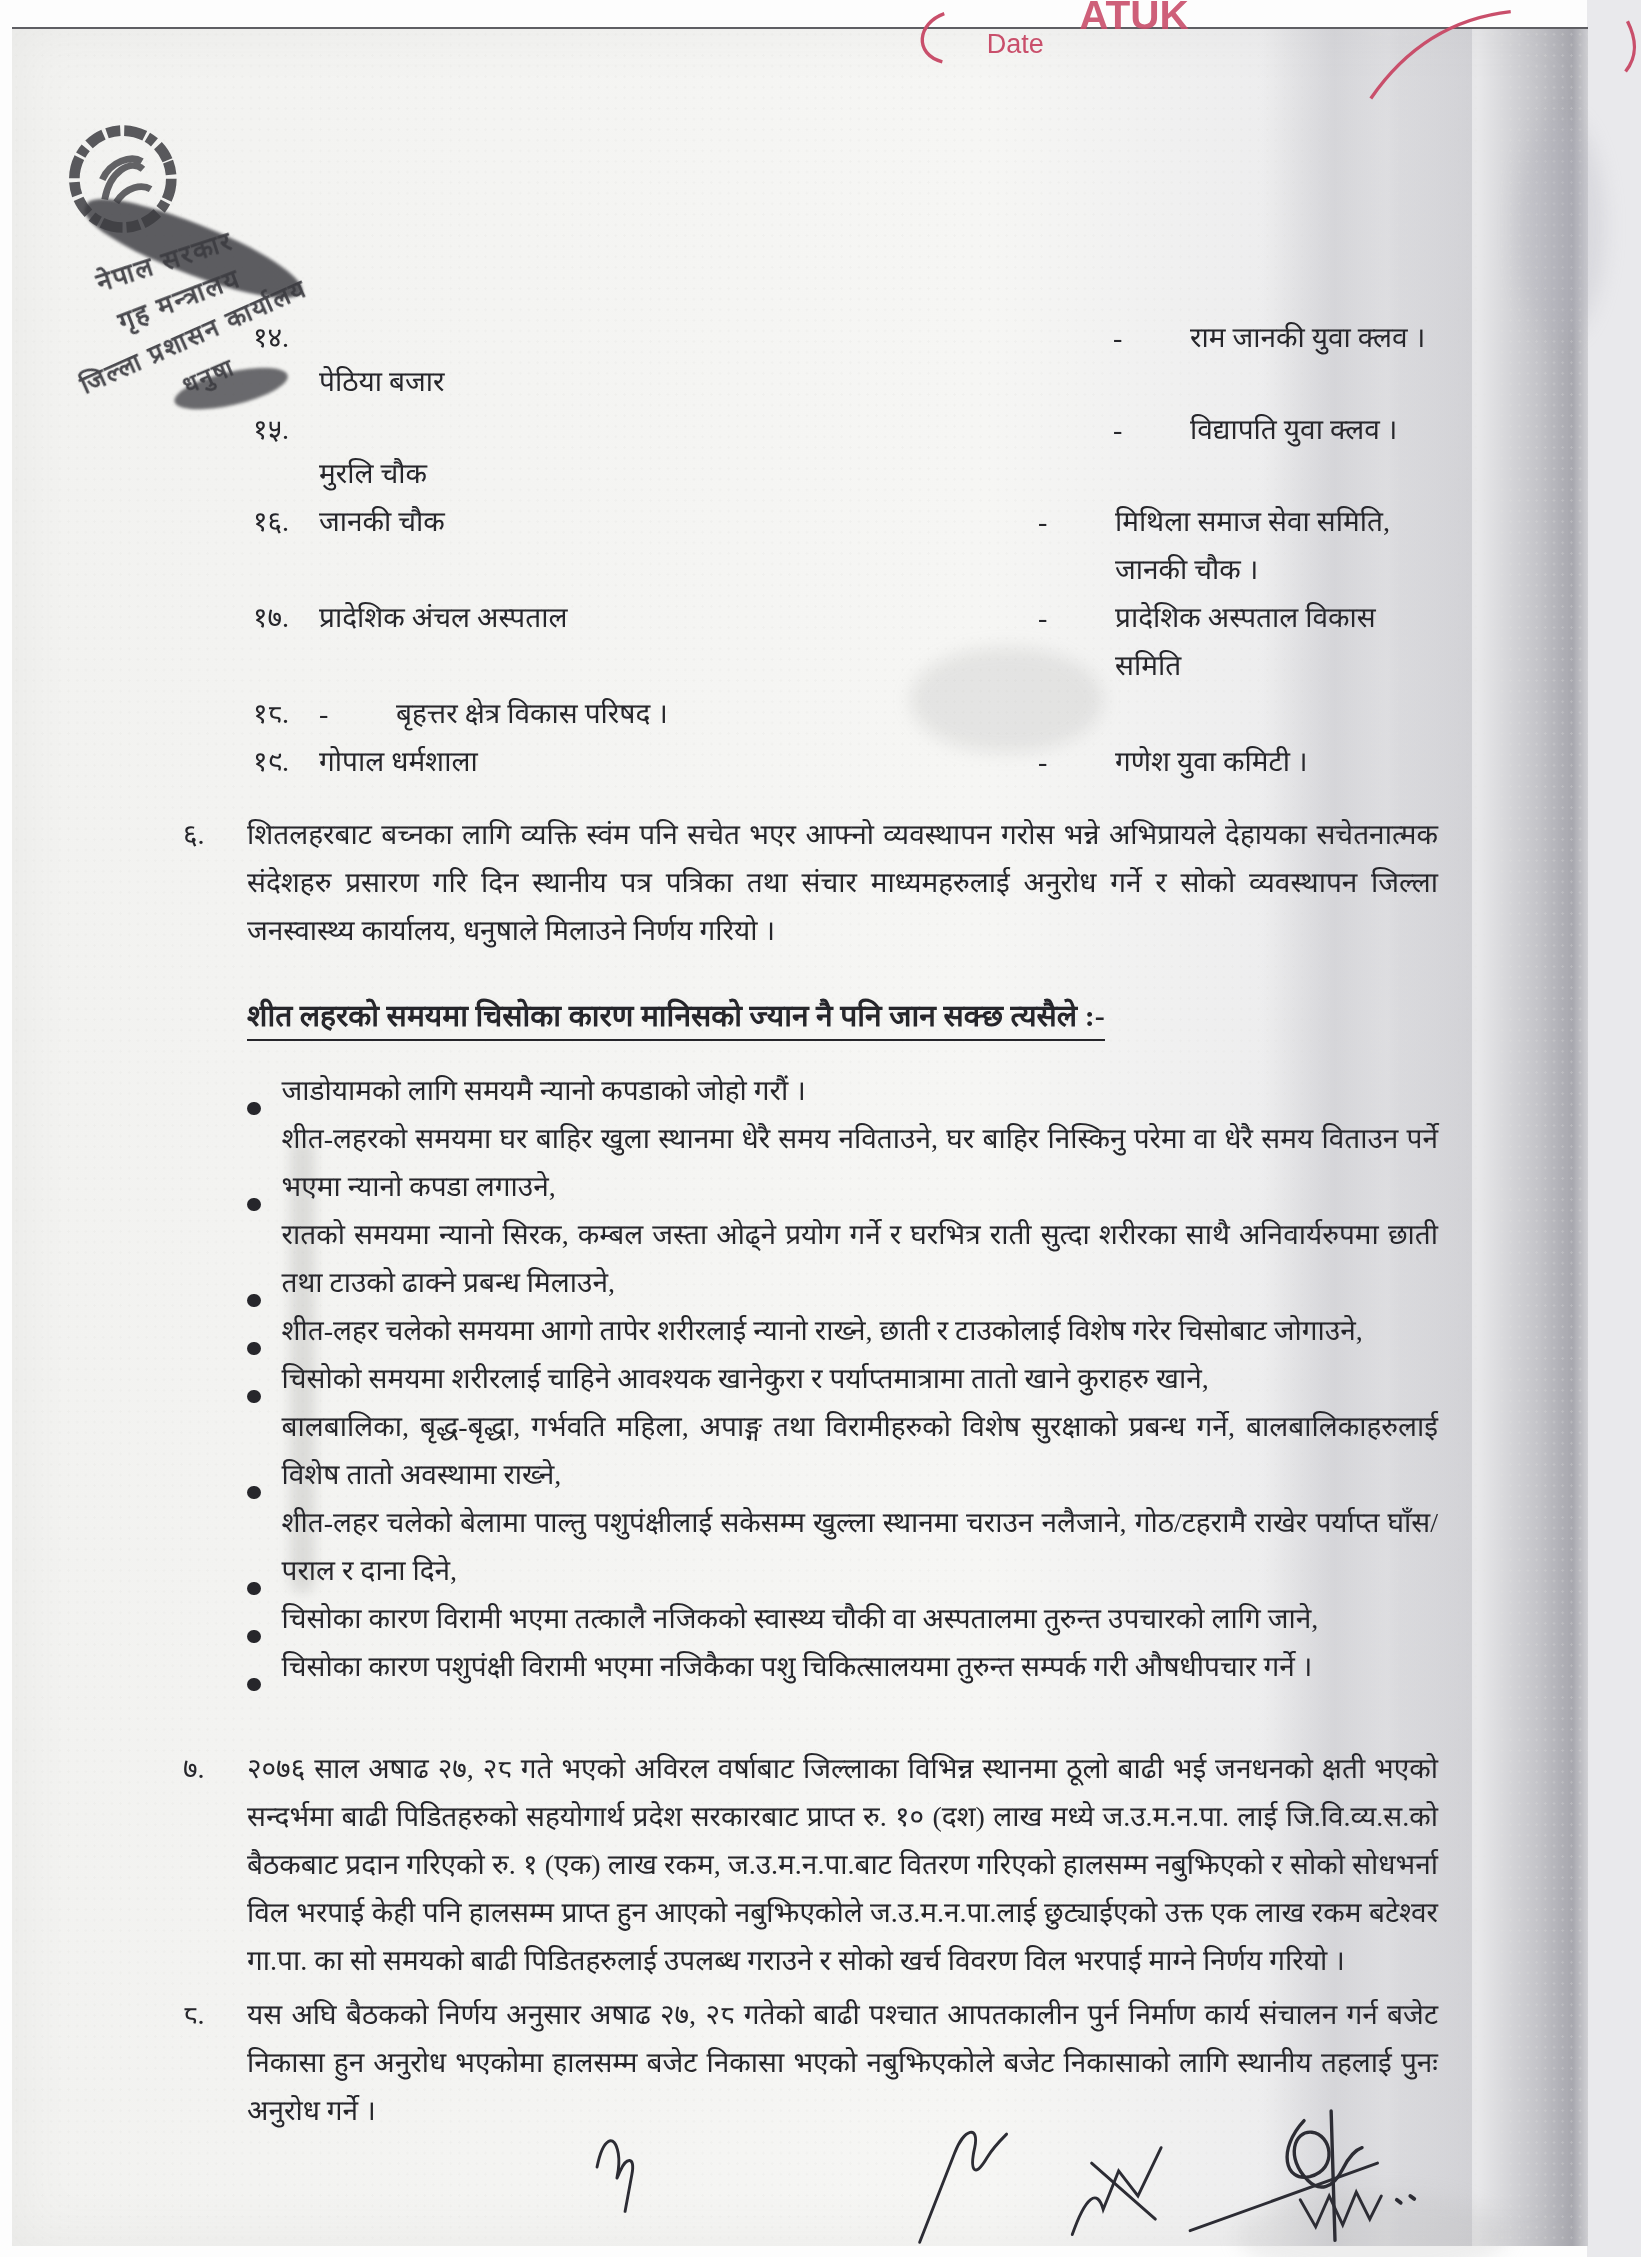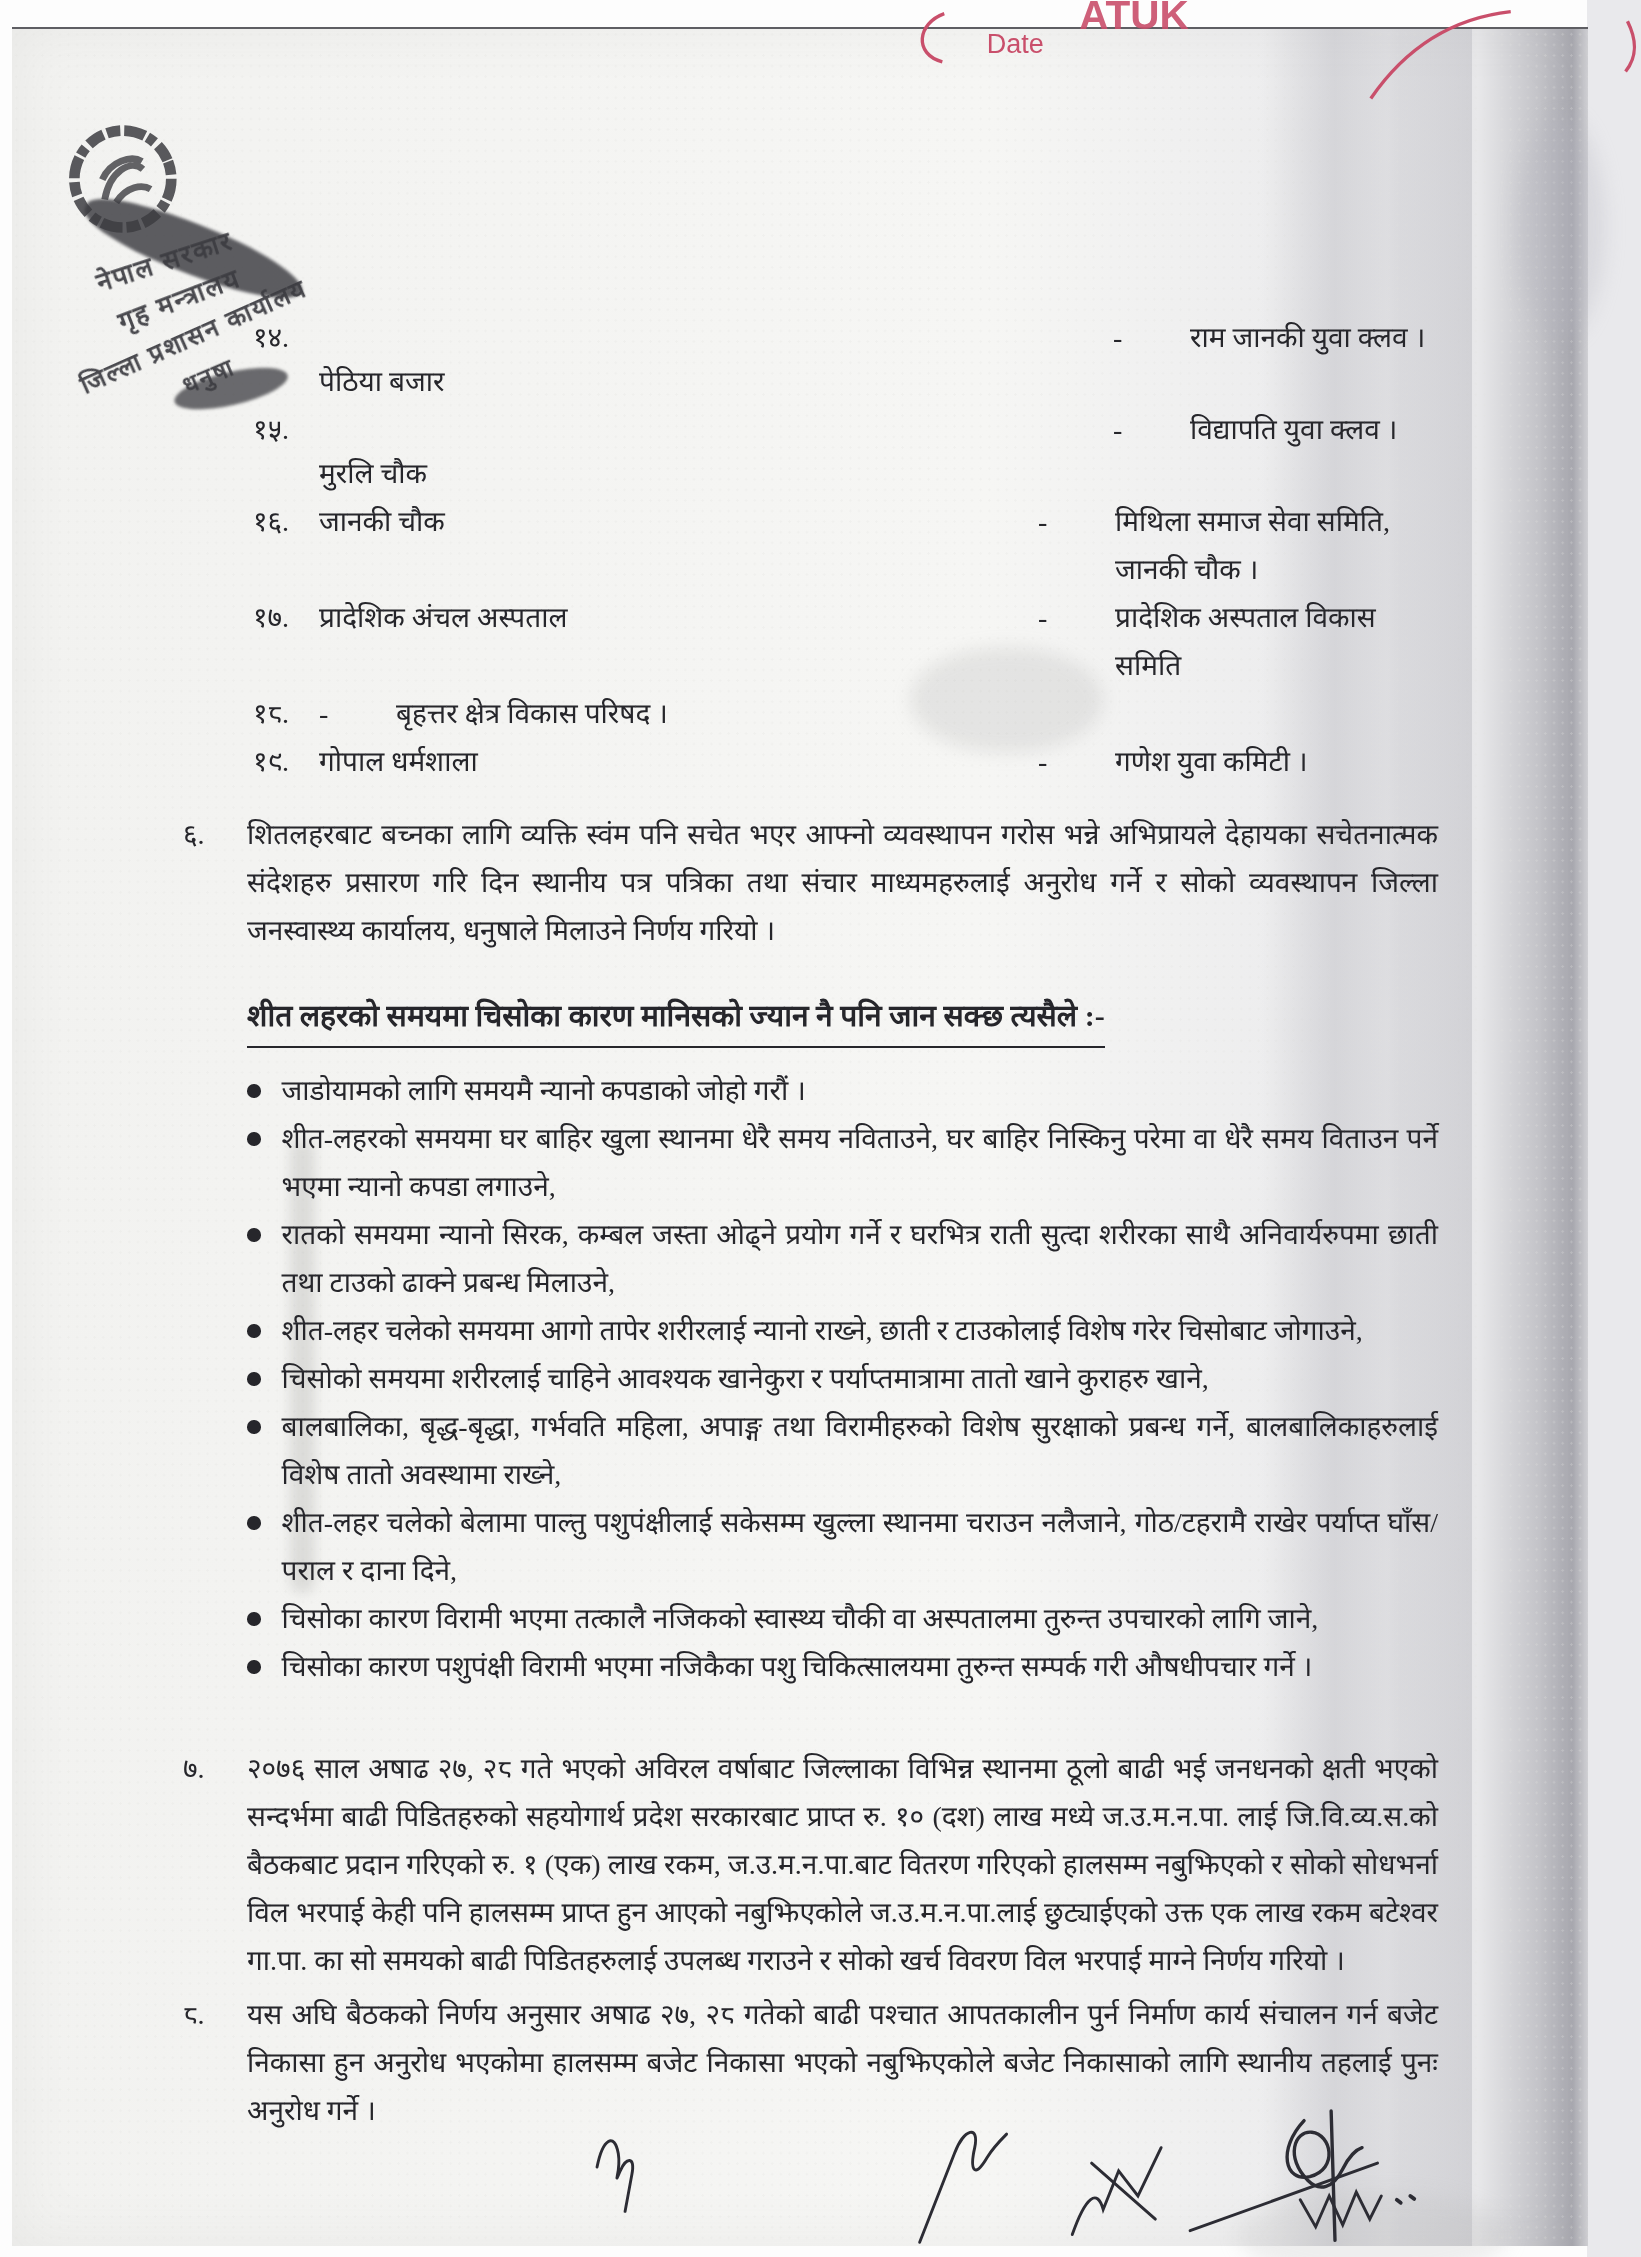--- a/index.html
+++ b/index.html
@@ -62,24 +62,24 @@
   .club-dash{width:77px;flex:none;}
   .club-value{flex:1;}
 
   .para{display:flex;margin-top:25px;}
   .para.p7{margin-top:54px;}
   .para.p8{margin-top:5.8px;}
   .para-num{width:64px;flex:none;}
   .para-body{flex:1;text-align:justify;}
 
   .doc-heading{margin:37px 0 0 64px;font-size:30px;font-weight:bold;}
-  .doc-heading span{border-bottom:2.9px solid #26262b;padding-bottom:14px;}
+  .doc-heading span{border-bottom:2.9px solid #26262b;padding-bottom:7px;}
 
   .bullets{list-style:none;margin:27px 0 0 0;padding:0 0 0 64px;}
-  .bullets li{display:flex;}
+  .bullets li{display:flex;align-items:flex-end;}
   .bullet-dot{width:13.5px;height:13.5px;border-radius:50%;background:#26262b;flex:none;margin:17.4px 21px 0 0;}
   .bullet-text{flex:1;text-align:justify;}
 
   
   .signatures{position:absolute;left:570px;top:2107px;width:850px;height:147px;}
   .signatures path{stroke:#2c2c34;fill:none;stroke-linecap:round;}
 </style>
 </head>
 <body>
 

